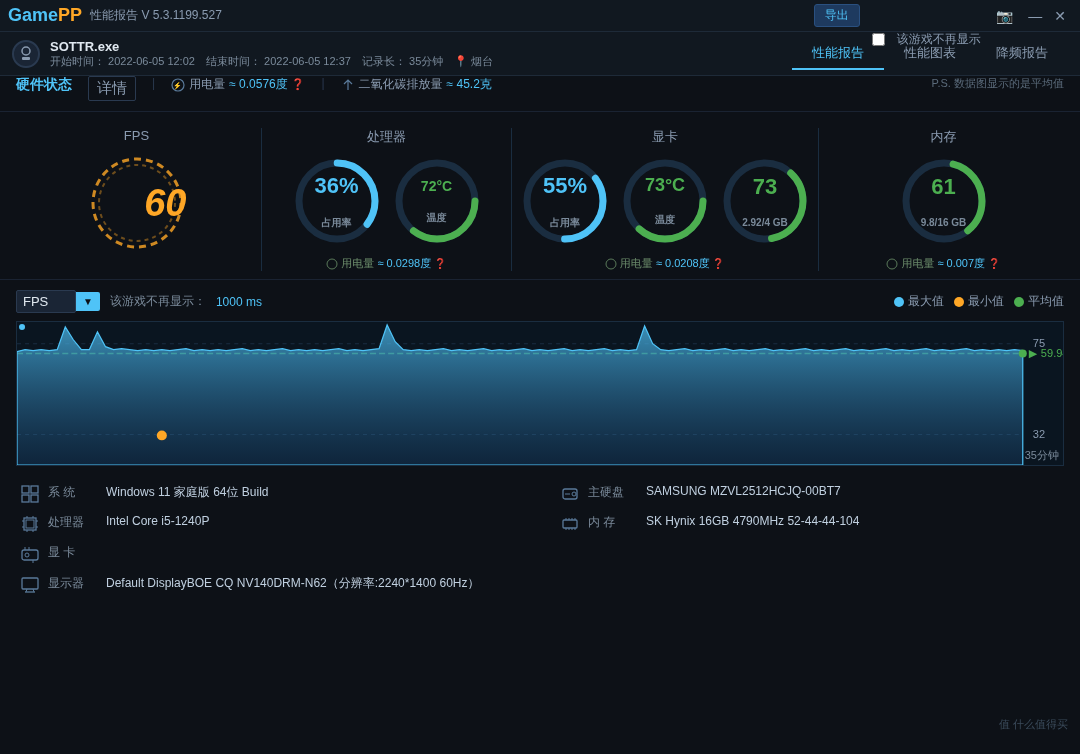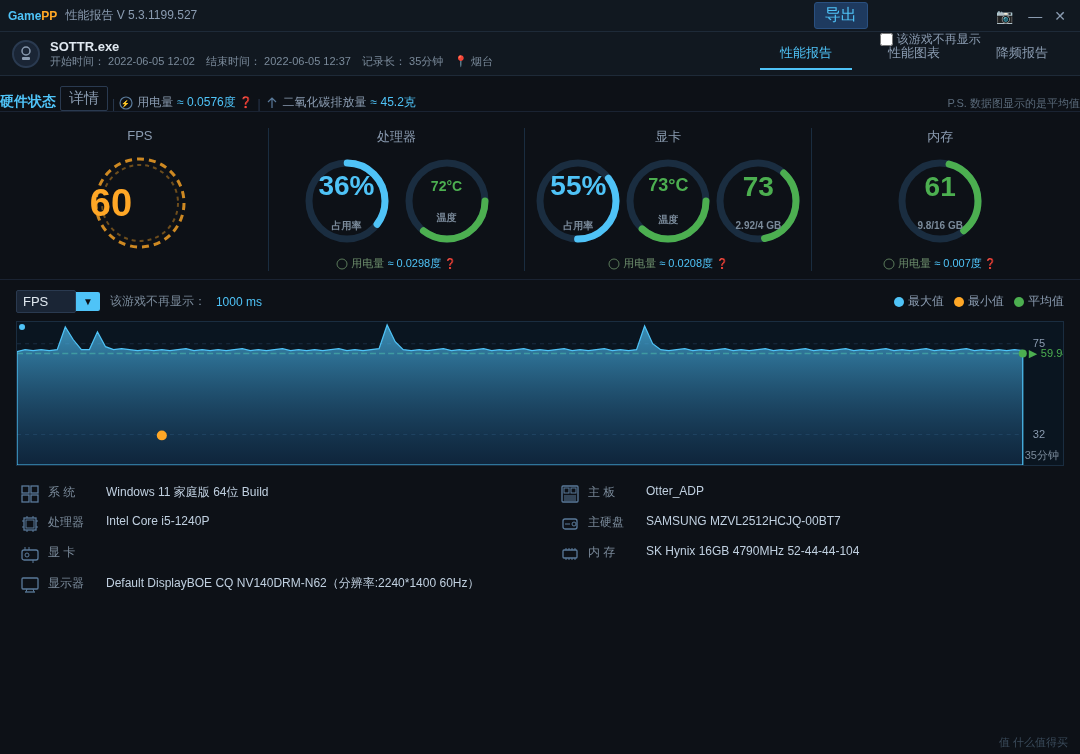--- a/index.html
+++ b/index.html
@@ -18,44 +18,44 @@
     #title-bar {
       display: flex;
       align-items: center;
       background: #111820;
       height: 32px;
       padding: 0 8px;
       border-bottom: 1px solid #1e2a38;
     }
     #logo {
       font-weight: bold;
-      font-size: 12px;
+      font-size: 18px;
     }
     #logo .game { color: #4fc3f7; }
     #logo .pp { color: #ffa726; }
     #title-bar-title {
       color: #8a9bb0;
       margin-left: 8px;
       font-size: 12px;
     }
     #title-bar-spacer { flex: 1; }
     #export-btn {
       background: #1e3a5f;
       color: #4fc3f7;
       border: 1px solid #2a5080;
       border-radius: 3px;
       padding: 2px 10px;
-      font-size: 16px;
+      font-size: 12px;
       cursor: pointer;
       margin-right: 12px;
     }
     #no-show-label {
       display: flex;
       align-items: center;
-      gap: 4px;
+      gap: 12px;
       color: #8a9bb0;
       font-size: 12px;
       margin-right: 16px;
       margin-top: 48px;
     }
     #no-show-checkbox {
       width: 13px; height: 13px;
       accent-color: #4fc3f7;
     }
     .title-icon { color: #8a9bb0; margin-right: 8px; font-size: 14px; cursor: pointer; }
@@ -76,40 +76,40 @@
       border-radius: 50%;
       display: flex; align-items: center; justify-content: center;
       color: #8a9bb0;
       font-size: 14px;
       margin-right: 10px;
       border: 2px solid #2a3a50;
     }
     #app-info { flex: 1; }
     #app-name { color: #e0e8f0; font-size: 13px; font-weight: bold; }
     #app-time { color: #7a8a9a; font-size: 11px; }
-    #nav-tabs { display: flex; gap: 16px; }
+    #nav-tabs { display: flex; gap: 0; }
     .nav-tab {
       padding: 6px 20px;
       color: #8a9bb0;
       cursor: pointer;
       font-size: 13px;
       border-bottom: 2px solid transparent;
       transition: all 0.2s;
     }
     .nav-tab.active { color: #4fc3f7; border-bottom: 2px solid #4fc3f7; }
 
     
     #hw-bar {
       display: flex;
-      align-items: flex-end;
+      align-items: flex-start;
       background: #0d1117;
       height: 36px;
-      padding: 0 0;
+      padding: 0 16px;
       border-bottom: 1px solid #1a2332;
-      gap: 4px;
+      gap: 16px;
     }
     #hw-title { color: #4fc3f7; font-size: 14px; font-weight: bold; }
     #hw-detail-btn {
       background: none;
       border: 1px solid #2a3a50;
       color: #8a9bb0;
       padding: 2px 8px;
       border-radius: 2px;
       font-size: 15px;
       cursor: pointer;
@@ -135,32 +135,32 @@
       flex-direction: column;
       align-items: center;
       gap: 4px;
     }
     .metric-title { color: #8a9bb0; font-size: 13px; margin-bottom: 6px; }
 
     .fps-gauge {
       position: relative;
       width: 100px;
       height: 100px;
-      display: flex; align-items: center; justify-content: flex-start;
+      display: flex; align-items: center; justify-content: flex-end; font-style: italic;
     }
 
     .gauge-ring {
       position: relative;
       width: 90px;
       height: 90px;
       display: flex; align-items: center; justify-content: center;
     }
     .gauge-svg { position: absolute; top: 0; left: 0; }
     .gauge-inner { position: relative; z-index: 2; text-align: center; }
-    .gauge-value { font-size: 28px; font-weight: bold; }
+    .gauge-value { font-size: 22px; font-weight: bold; }
     .gauge-label { font-size: 10px; color: #7a8a9a; margin-top: 17px; font-weight: bold; }
 
     .metric-power { color: #6a8a6a; font-size: 11px; margin-top: 6px; }
     .metric-power .pval { color: #4fc3f7; }
 
     
     .metric-sep {
       width: 1px;
       background: #1a2d40;
       margin: 0 8px;
@@ -234,21 +234,21 @@
       gap: 8px;
       padding: 4px 0;
     }
     .sysinfo-icon { color: #5a7a9a; font-size: 14px; margin-top: 1px; flex-shrink: 0; width: 20px; text-align: center; }
     .sysinfo-category { color: #7a8a9a; font-size: 12px; min-width: 50px; flex-shrink: 0; }
     .sysinfo-value { color: #c0d0e0; font-size: 12px; }
 
     
     #bottom-bar {
       position: absolute;
-      bottom: 0;
+      bottom: 18px;
       right: 0;
       padding: 4px 12px;
       display: flex;
       gap: 8px;
     }
     #bottom-logo { color: #3a4a5a; font-size: 11px; }
   </style>
 </head>
 <body>
 
@@ -367,21 +367,21 @@
         </svg>
       用电量 <span class="pval">≈ 0.0298度</span>
       <span style="color:#5a6a7a; font-size:10px">❓</span>
     </div>
   </div>
 
   <div class="metric-sep"></div>
 
   <div class="metric-block">
     <div class="metric-title">显卡</div>
-    <div style="display:flex; align-items:center;">
+    <div style="display:flex; gap:10px; align-items:center;">
 
       <div class="gauge-ring">
         <svg class="gauge-svg" width="90" height="90" viewBox="0 0 90 90">
           <circle cx="45" cy="45" r="38" fill="none" stroke="#1a2d40" stroke-width="7"></circle>
           <circle cx="45" cy="45" r="38" fill="none" stroke="#4fc3f7" stroke-width="7" stroke-dasharray="120 154" stroke-dashoffset="60" stroke-linecap="round"></circle>
         </svg>
         <div class="gauge-inner">
           <div class="gauge-value" style="color:#4fc3f7">55%</div>
           <div class="gauge-label">占用率</div>
         </div>
@@ -591,34 +591,20 @@
       </span>
       <span class="sysinfo-category">显示器</span>
       <span class="sysinfo-value">Default DisplayBOE CQ NV140DRM-N62（分辨率:2240*1400 60Hz）</span>
     </div>
   </div>
 
   <div>
     <div class="sysinfo-row">
       <span class="sysinfo-icon">
         <svg width="18" height="18" viewBox="0 0 18 18">
-            <rect x="1" y="1" width="16" height="16" rx="1" fill="none" stroke="#5a7a9a" stroke-width="1.3"></rect>
-            <rect x="3" y="3" width="5" height="5" fill="none" stroke="#5a7a9a" stroke-width="1"></rect>
-            <rect x="10" y="3" width="5" height="5" fill="none" stroke="#5a7a9a" stroke-width="1"></rect>
-            <line x1="3" y1="11" x2="15" y2="11" stroke="#5a7a9a" stroke-width="1"></line>
-            <line x1="3" y1="13" x2="15" y2="13" stroke="#5a7a9a" stroke-width="1"></line>
-            <line x1="3" y1="15" x2="15" y2="15" stroke="#5a7a9a" stroke-width="1"></line>
-          </svg>
-      </span>
-      <span class="sysinfo-category">主 板</span>
-      <span class="sysinfo-value">Otter_ADP</span>
-    </div>
-    <div class="sysinfo-row">
-      <span class="sysinfo-icon">
-        <svg width="18" height="18" viewBox="0 0 18 18">
             <rect x="2" y="4" width="14" height="10" rx="2" fill="none" stroke="#5a7a9a" stroke-width="1.3"></rect>
             <circle cx="13" cy="9" r="2" fill="none" stroke="#5a7a9a" stroke-width="1"></circle>
             <line x1="4" y1="9" x2="9" y2="9" stroke="#5a7a9a" stroke-width="1"></line>
           </svg>
       </span>
       <span class="sysinfo-category">主硬盘</span>
       <span class="sysinfo-value">SAMSUNG MZVL2512HCJQ-00BT7</span>
     </div>
     <div class="sysinfo-row">
       <span class="sysinfo-icon">

